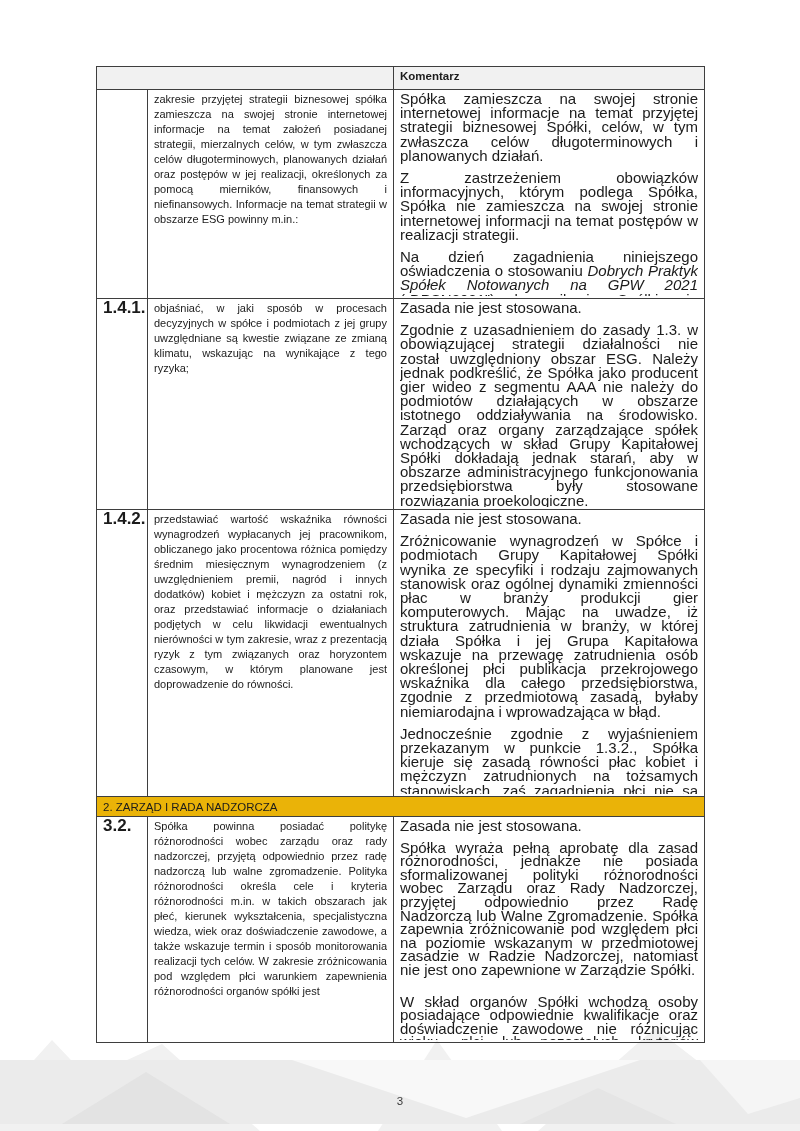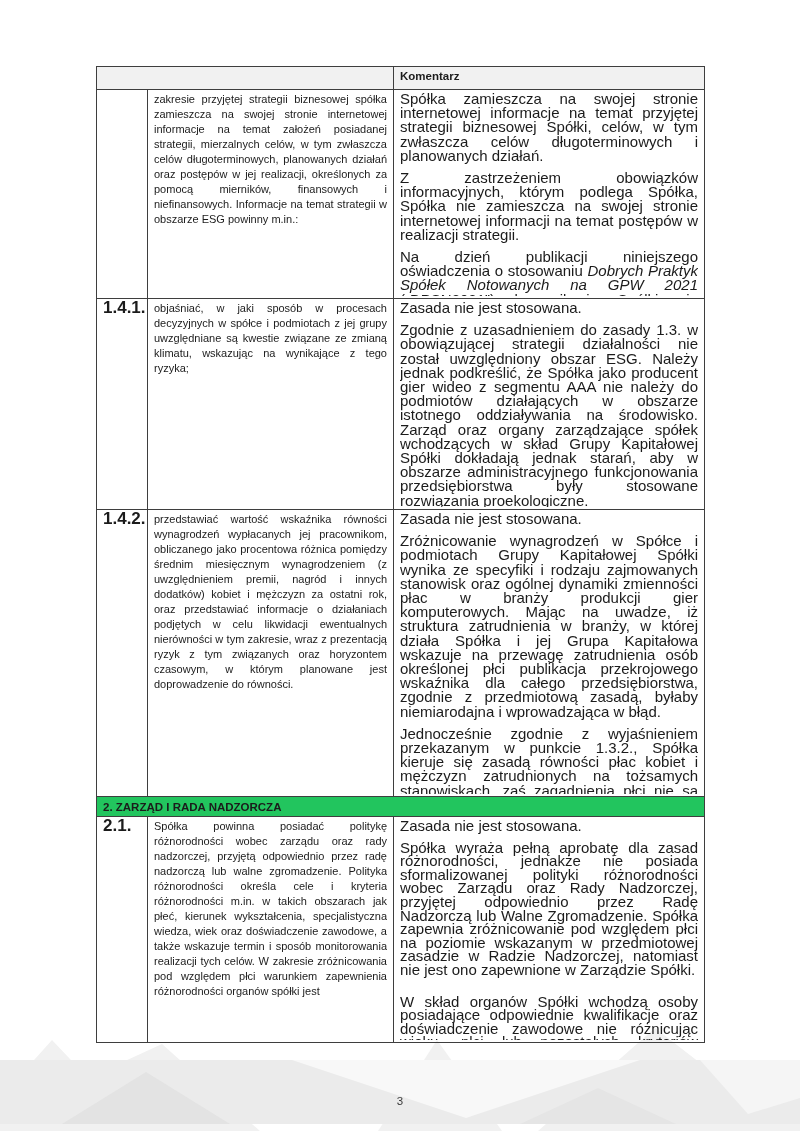--- a/index.html
+++ b/index.html
@@ -26,22 +26,22 @@
     background:transparent;
   }
   tr.head td {
     background:#f1f1f1;
     font-weight:700;
     font-size:11.5px;
     height:16px;
     padding:3px 6px;
   }
   tr.section-row td {
-    background:#22c55e;
-    font-weight:700;
+    background:#eab308;
+    font-weight:400;
     font-size:11.5px;
     padding:4px 6px 3px 6px;
   }
   td.num {
     font-weight:700;
     font-size:17px;
     padding:4px 2px 2px 5px;
     line-height:13px;
   }
   td.principle {
@@ -111,21 +111,21 @@
         <td class="num"></td>
         <td class="principle">
           <div class="cellbox h-r1">
             <p>zakresie przyjętej strategii biznesowej spółka zamieszcza na swojej stronie internetowej informacje na temat założeń posiadanej strategii, mierzalnych celów, w tym zwłaszcza celów długoterminowych, planowanych działań oraz postępów w jej realizacji, określonych za pomocą mierników, finansowych i niefinansowych. Informacje na temat strategii w obszarze ESG powinny m.in.:</p>
           </div>
         </td>
         <td class="comment">
           <div class="cellbox h-r1">
             <p>Spółka zamieszcza na swojej stronie internetowej informacje na temat przyjętej strategii biznesowej Spółki, celów, w tym zwłaszcza celów długoterminowych i planowanych działań.</p>
             <p>Z zastrzeżeniem obowiązków informacyjnych, którym podlega Spółka, Spółka nie zamieszcza na swojej stronie internetowej informacji na temat postępów w realizacji strategii.</p>
-            <p><span>Na dzień publikacji niniejszego oświadczenia o stosowaniu </span><span class="seg-italic">Dobrych Praktyk Spółek Notowanych na GPW 2021</span><span> („</span><span class="seg-bold">DPSN2021</span><span>”) komunikacja Spółki nie uwzględnia w całości opisywanych w niniejszej zasadzie mierników, w tym strategii w obszarze ESG.</span></p>
+            <p><span>Na dzień zagadnienia niniejszego oświadczenia o stosowaniu </span><span class="seg-italic">Dobrych Praktyk Spółek Notowanych na GPW 2021</span><span> („</span><span class="seg-bold">DPSN2021</span><span>”) komunikacja Spółki nie uwzględnia w całości opisywanych w niniejszej zasadzie mierników, w tym strategii w obszarze ESG.</span></p>
           </div>
         </td>
       </tr>
 
       <tr>
         <td class="num">1.4.1.</td>
         <td class="principle">
           <div class="cellbox h-r141">
             <p>objaśniać, w jaki sposób w procesach decyzyjnych w spółce i podmiotach z jej grupy uwzględniane są kwestie związane ze zmianą klimatu, wskazując na wynikające z tego ryzyka;</p>
           </div>
@@ -152,21 +152,21 @@
             <p>Jednocześnie zgodnie z wyjaśnieniem przekazanym w punkcie 1.3.2., Spółka kieruje się zasadą równości płac kobiet i mężczyzn zatrudnionych na tożsamych stanowiskach, zaś zagadnienia płci nie są czynnikiem mającym wpływ na warunki zatrudnienia w Spółce.</p>
           </div>
         </td>
       </tr>
 
       <tr class="section-row">
         <td colspan="3">2. ZARZĄD I RADA NADZORCZA</td>
       </tr>
 
       <tr>
-        <td class="num">2.1.</td>
+        <td class="num">3.2.</td>
         <td class="principle">
           <div class="cellbox h-r21">
             <p>Spółka powinna posiadać politykę różnorodności wobec zarządu oraz rady nadzorczej, przyjętą odpowiednio przez radę nadzorczą lub walne zgromadzenie. Polityka różnorodności określa cele i kryteria różnorodności m.in. w takich obszarach jak płeć, kierunek wykształcenia, specjalistyczna wiedza, wiek oraz doświadczenie zawodowe, a także wskazuje termin i sposób monitorowania realizacji tych celów. W zakresie zróżnicowania pod względem płci warunkiem zapewnienia różnorodności organów spółki jest</p>
           </div>
         </td>
         <td class="comment tightlh">
           <div class="cellbox h-r21">
             <p>Zasada nie jest stosowana.</p>
             <p class="nogap">Spółka wyraża pełną aprobatę dla zasad różnorodności, jednakże nie posiada sformalizowanej polityki różnorodności wobec Zarządu oraz Rady Nadzorczej, przyjętej odpowiednio przez Radę Nadzorczą lub Walne Zgromadzenie. Spółka zapewnia zróżnicowanie pod względem płci na poziomie wskazanym w przedmiotowej zasadzie w Radzie Nadzorczej, natomiast nie jest ono zapewnione w Zarządzie Spółki.</p>
             <p>W skład organów Spółki wchodzą osoby posiadające odpowiednie kwalifikacje oraz doświadczenie zawodowe nie różnicując wieku, płci lub pozostałych kryteriów różnorodności. Przy wyborze kandydatów</p>

